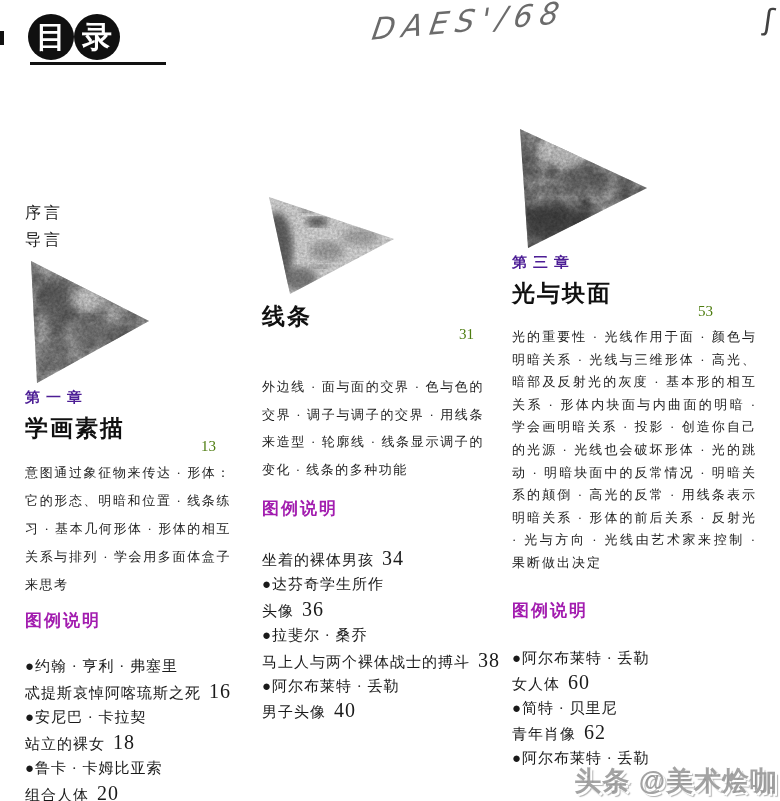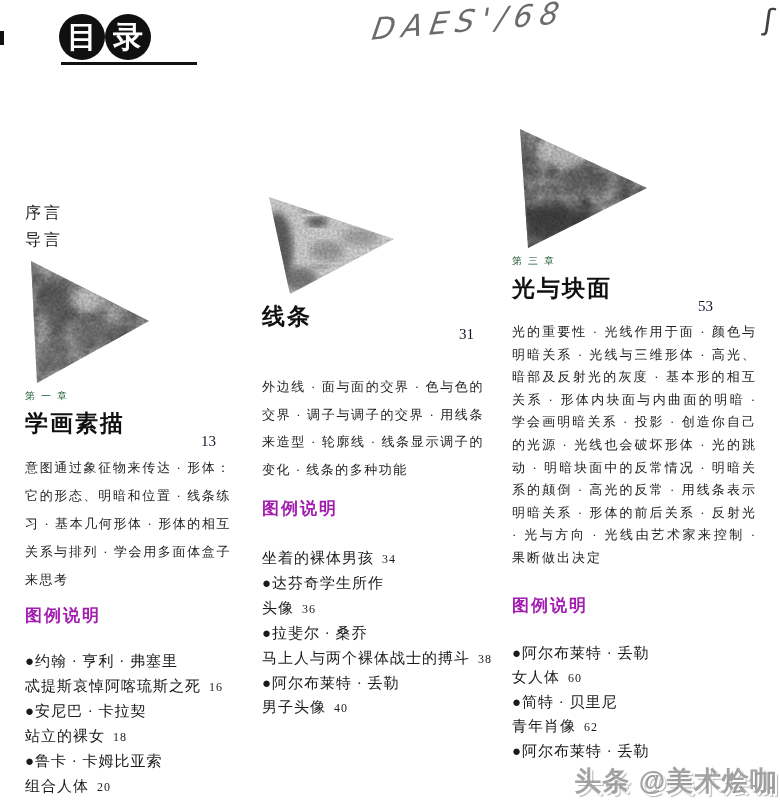--- a/index.html
+++ b/index.html
@@ -2,21 +2,21 @@
 <html><head>
 <meta charset="utf-8">
 <style>
   html,body{margin:0;padding:0;}
   body{
     width:780px;height:801px;overflow:hidden;position:relative;
     background:#ffffff;color:#1c1c1c;
     font-family:"Liberation Serif","DejaVu Serif",serif;
   }
   
-  .title-badge{position:absolute;left:28px;top:14px;margin-left:31px;}
+  .title-badge{position:absolute;left:28px;top:14px;}
   .circle{
     display:inline-block;width:46px;height:46px;border-radius:50%;
     background:#101010;color:#ffffff;text-align:center;line-height:46px;
     font-family:"Liberation Sans","DejaVu Sans",sans-serif;
     font-size:30px;font-weight:700;margin-right:0px;vertical-align:top;
   }
   .title-underline{position:absolute;left:2px;top:48px;width:136px;height:3px;background:#111;}
   .handwriting{
     position:absolute;left:372px;top:2px;width:220px;
     font-family:"DejaVu Sans",sans-serif;font-style:italic;
@@ -37,30 +37,30 @@
 
   .fm-line{font-size:16px;line-height:27px;letter-spacing:3px;}
 
   .tri{display:block;}
   .col1 .tri{margin:7px 0 0 3px;}
   .col2 .tri{margin:0 0 0 3px;}
   .col3 .tri{margin:0 0 0 6px;}
 
   .chap-label{
     font-family:"Liberation Sans","DejaVu Sans",sans-serif;
-    font-weight:400;font-size:10px;letter-spacing:6px;margin-top:5px;
-    transform:scaleY(.95);transform-origin:left top;color:#14532d;
+    font-weight:700;font-size:15px;letter-spacing:6px;margin-top:5px;
+    transform:scaleY(.95);transform-origin:left top;color:#4c1d95;
   }
   .col2 .chap-label{margin-top:8px;}
   .chap-title-row{display:flex;justify-content:space-between;align-items:center;margin-top:5px;height:30px;}
   .chap-title{
     font-family:"Liberation Sans","DejaVu Sans",sans-serif;
     font-weight:900;font-size:23px;letter-spacing:2px;color:#101010;
   }
-  .chap-page{font-size:15px;color:#0f172a;margin-top:36px;}
+  .chap-page{font-size:15px;color:#4d7c0f;margin-top:36px;}
   .col1 .chap-page{margin-right:15px;}
   .col2 .chap-page{margin-right:10px;}
   .col3 .chap-page{margin-right:44px;}
 
   .summary{
     margin:16px 0 0 0;font-size:13px;line-height:28px;letter-spacing:1.5px;
     text-align:justify;color:#1e1e1e;
   }
   .col2 .summary{margin-top:42px;line-height:27.5px;}
   .col3 .summary{margin-top:18px;line-height:22.6px;letter-spacing:2px;}
@@ -71,21 +71,21 @@
   }
   .col2 .fig-heading{margin-top:14px;}
   .col3 .fig-heading{margin-top:24px;}
 
   .fig-list{margin-top:22px;}
   .col2 .fig-list{margin-top:26px;}
   .col3 .fig-list{margin-top:24px;}
   .fig-line{font-size:15px;line-height:24.5px;letter-spacing:1px;white-space:nowrap;color:#1a1a1a;}
   .col2 .fig-line{line-height:24.4px;}
   .col3 .fig-line{line-height:24.2px;}
-  .fig-page{margin-left:8px;font-size:12px;}
+  .fig-page{margin-left:8px;font-size:20px;}
   .fig-page:empty{display:none;}
 
   
   .watermark{
     position:absolute;right:2px;top:763px;
     font-family:"Liberation Sans","DejaVu Sans",sans-serif;
     font-weight:700;font-size:27px;letter-spacing:1px;
     color:rgba(140,140,140,.8);
     text-shadow:2px 2px 0 #ffffff,3px 3px 1px rgba(80,80,80,.45);
     white-space:nowrap;z-index:5;

